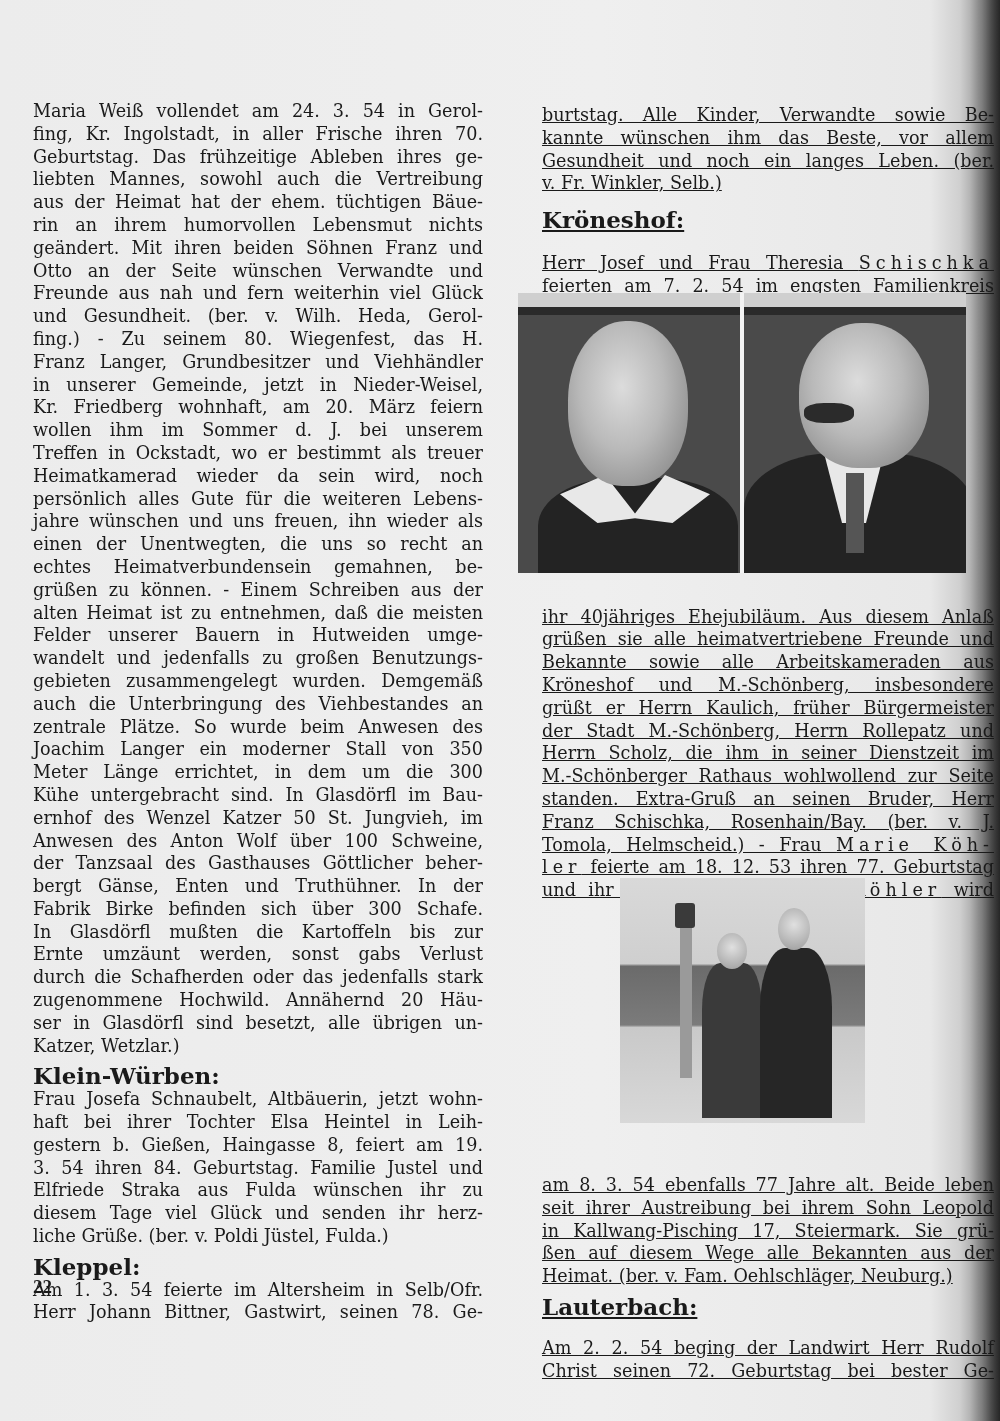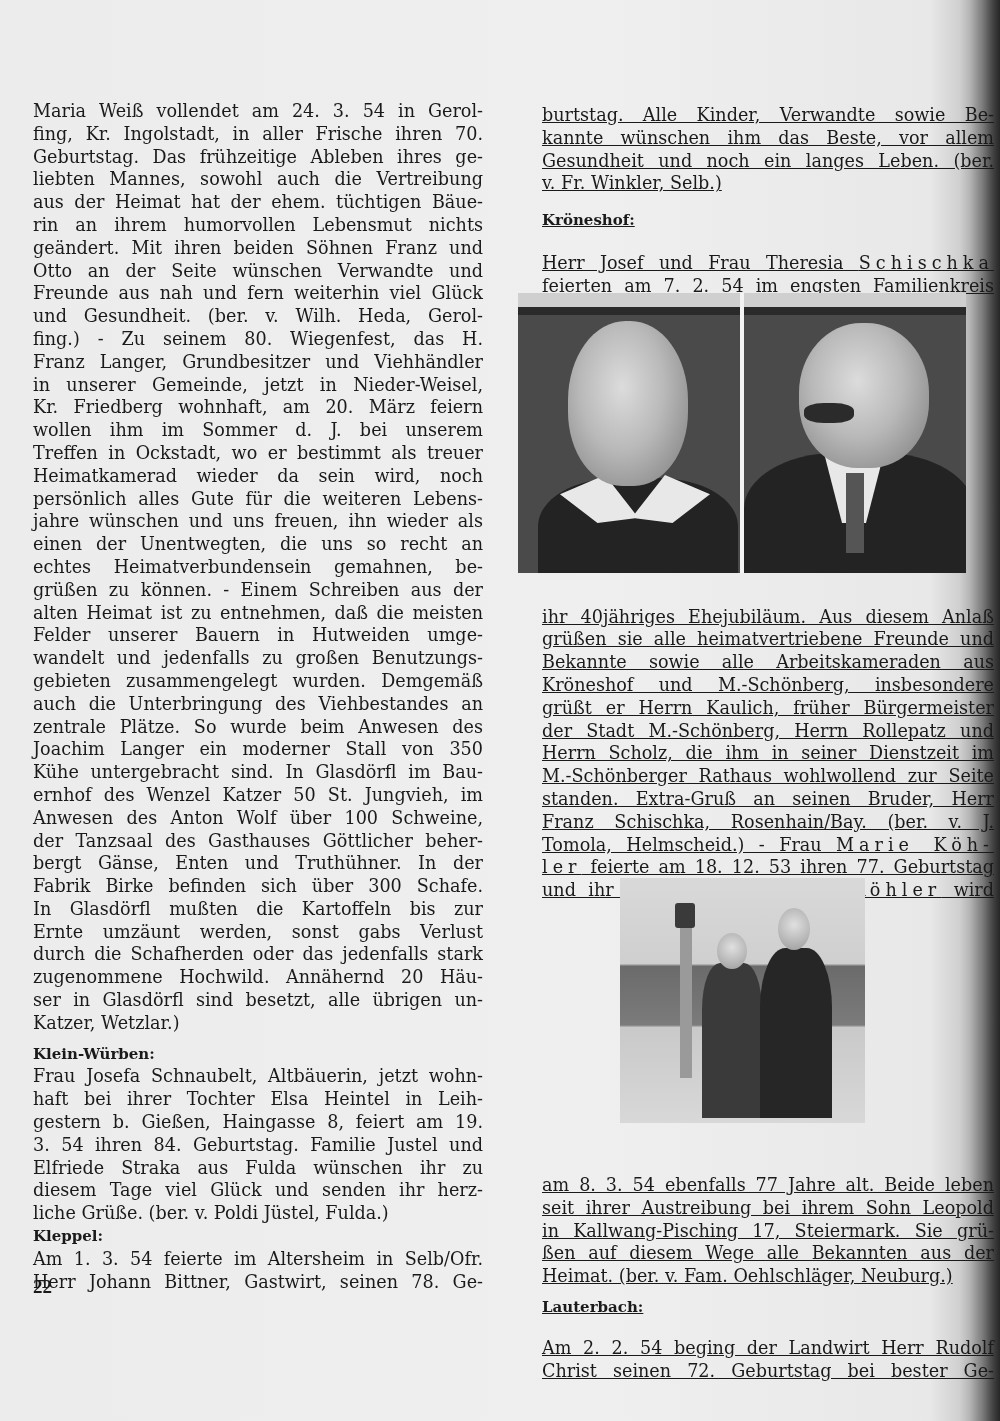--- a/index.html
+++ b/index.html
@@ -30,25 +30,25 @@
     text-align: justify;
     text-align-last: justify;
     white-space: nowrap;
     height: 22.8px;
   }
   .line.last { text-align-last: left; }
   .line span { white-space: pre; }
   .heading {
     display: block;
     font-weight: bold;
-    font-size: 15px;
+    font-size: 23px;
     height: 22.8px;
     margin-top: 8px;
   }
-  .heading.tight { margin-top: 0; }
+  .heading.tight { margin-top: 8px; }
   .spaced { letter-spacing: 5px; }
   .page-number {
     position: absolute; left: 33px; top: 1276px;
     font-weight: bold; font-size: 19px; font-family: Liberation Serif, serif;
   }
   .photo {
     position: absolute;
     background: #eee;
     overflow: hidden;
   }
@@ -119,20 +119,21 @@
       <span class="line">einen der Unentwegten, die uns so recht an</span>
       <span class="line">echtes Heimatverbundensein gemahnen, be-</span>
       <span class="line">grüßen zu können. - Einem Schreiben aus der</span>
       <span class="line">alten Heimat ist zu entnehmen, daß die meisten</span>
       <span class="line">Felder unserer Bauern in Hutweiden umge-</span>
       <span class="line">wandelt und jedenfalls zu großen Benutzungs-</span>
       <span class="line">gebieten zusammengelegt wurden. Demgemäß</span>
       <span class="line">auch die Unterbringung des Viehbestandes an</span>
       <span class="line">zentrale Plätze. So wurde beim Anwesen des</span>
       <span class="line">Joachim Langer ein moderner Stall von 350</span>
+      <span class="line">Meter Länge errichtet, in dem um die 300</span>
       <span class="line">Kühe untergebracht sind. In Glasdörfl im Bau-</span>
       <span class="line">ernhof des Wenzel Katzer 50 St. Jungvieh, im</span>
       <span class="line">Anwesen des Anton Wolf über 100 Schweine,</span>
       <span class="line">der Tanzsaal des Gasthauses Göttlicher beher-</span>
       <span class="line">bergt Gänse, Enten und Truthühner. In der</span>
       <span class="line">Fabrik Birke befinden sich über 300 Schafe.</span>
       <span class="line">In Glasdörfl mußten die Kartoffeln bis zur</span>
       <span class="line">Ernte umzäunt werden, sonst gabs Verlust</span>
       <span class="line">durch die Schafherden oder das jedenfalls stark</span>
       <span class="line">zugenommene Hochwild. Annähernd 20 Häu-</span>

